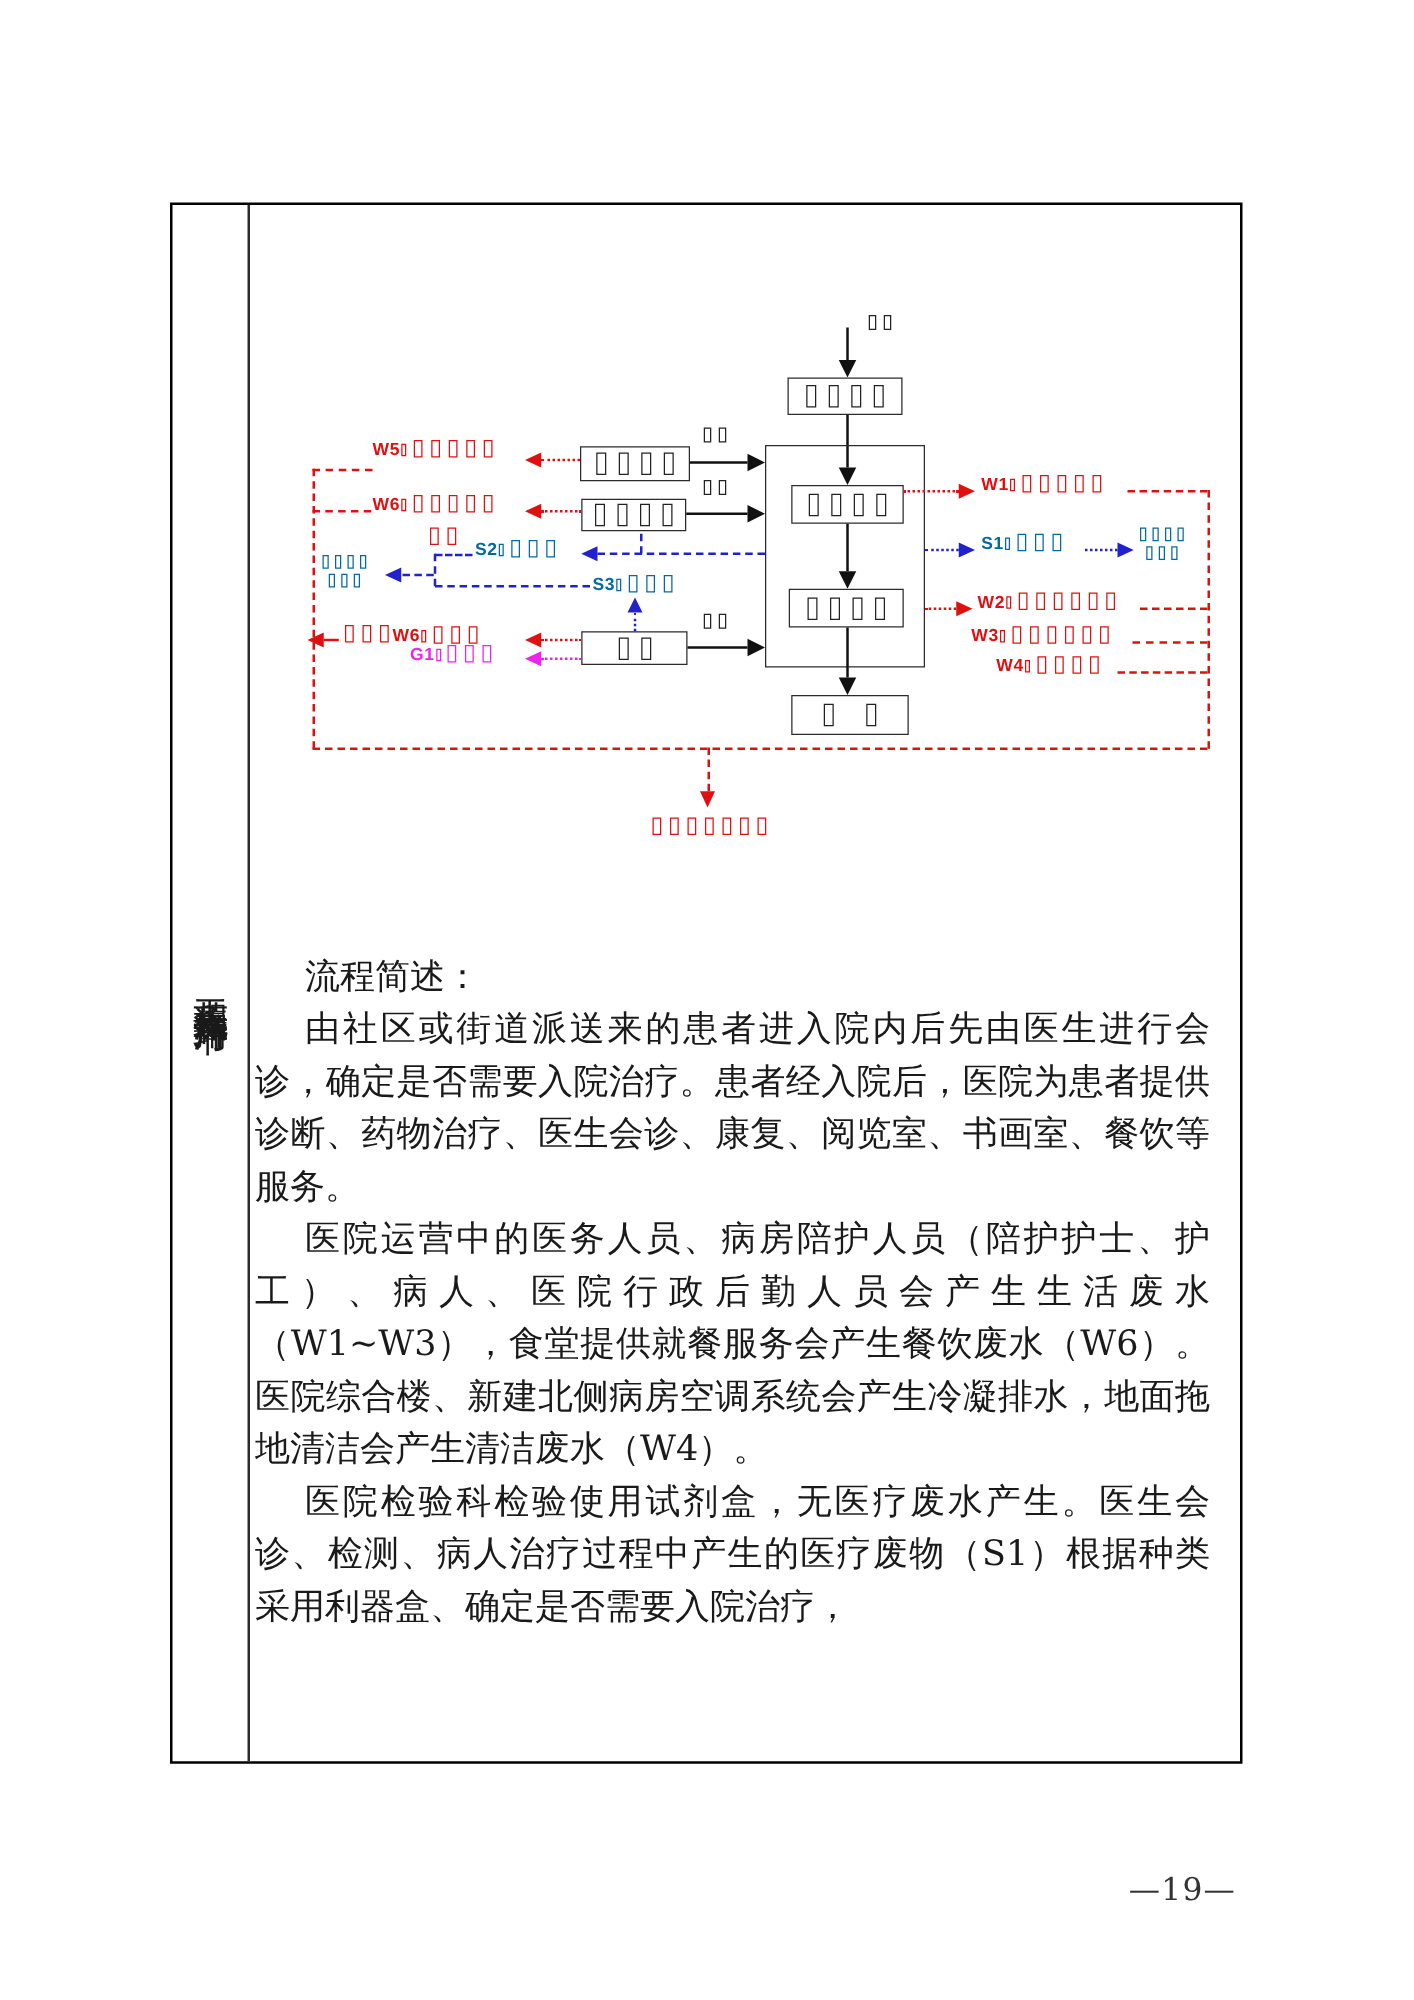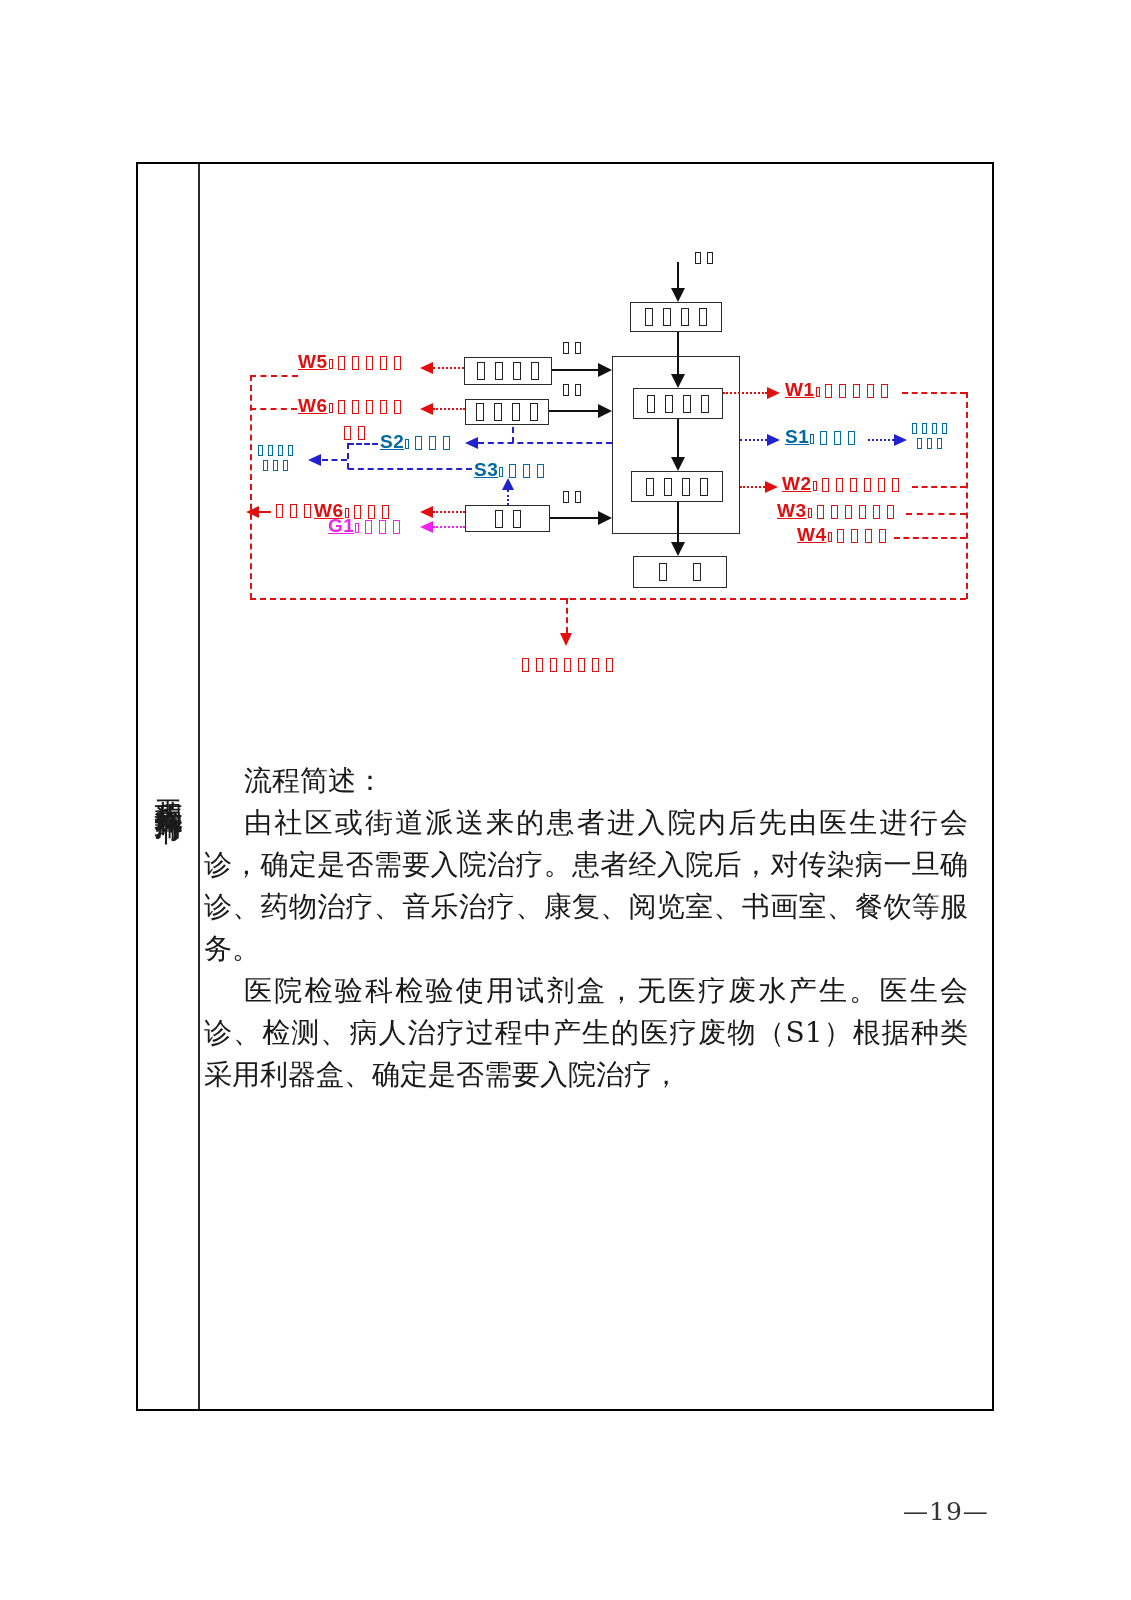--- a/index.html
+++ b/index.html
@@ -14,21 +14,21 @@
   .intro{position:absolute;left:22px;top:16px;font-size:28px;}
   
   #chart{position:absolute;left:0px;top:73px;width:796px;height:445px;font-family:"Liberation Sans","DejaVu Sans",sans-serif;}
   #chart .abs{position:absolute;}
   .node{border:1.6px solid #2b2b2b;box-sizing:border-box;display:flex;align-items:center;justify-content:center;background:#fff;color:#222;}
   .bigbox{border:1.6px solid #2b2b2b;box-sizing:border-box;background:transparent;}
   i.tf{display:inline-block;width:7px;height:14px;border:1.4px solid currentColor;margin:0 3.5px;vertical-align:-2px;box-sizing:border-box;}
   i.tfc{display:inline-block;width:4px;height:10px;border:1.2px solid currentColor;margin:0 2px 0 1px;vertical-align:-1px;box-sizing:border-box;}
   .node i.tf{width:8px;height:18px;margin:0 5px;border-width:1.5px;}
   .node.wide i.tf{margin:0 13px;}
-  .slabel{font-size:19px;font-weight:bold;white-space:nowrap;letter-spacing:.5px;text-decoration:underline;}
+  .slabel{font-size:14px;font-weight:bold;white-space:nowrap;letter-spacing:.5px;}
   .sink{font-size:10px;line-height:15px;text-align:center;white-space:nowrap;}
   .sink i.tf{width:5px;height:11px;margin:0 2.5px;border-width:1.1px;vertical-align:-1px;}
   .ln{position:absolute;}
   .h-solid{border-top:2px solid #111;}
   .v-solid{border-left:2px solid #111;}
   .h-dash-red{border-top:2px dashed #e01010;}
   .v-dash-red{border-left:2px dashed #e01010;}
   .h-dot-red{border-top:2px dotted #e01010;}
   .h-dash-blue{border-top:2px dashed #2222cc;}
   .v-dash-blue{border-left:2px dashed #2222cc;}
@@ -224,20 +224,21 @@
 
         <div class="ln h-dash-red abs" style="left:50px;top:361px;width:716px;"></div>
         <div class="ln v-dash-red abs" style="left:366px;top:361px;height:35px;"></div>
         <div class="ah ah-d-red" style="left:360px;top:396px;"></div>
         <span class="slabel c-red abs" style="left:318px;top:416px;letter-spacing:3px;"><i class="tf"></i><i class="tf"></i><i class="tf"></i><i class="tf"></i><i class="tf"></i><i class="tf"></i><i class="tf"></i></span>
       </div>
 
 
       <div class="body-text">
         <p>流程简述：</p>
-        <p>由社区或街道派送来的患者进入院内后先由医生进行会诊，确定是否需要入院治疗。患者经入院后，对传染病一旦确诊、药物治疗、音乐治疗、康复、阅览室、书画室、餐饮等服务。</p>
+        <p>由社区或街道派送来的患者进入院内后先由医生进行会诊，确定是否需要入院治疗。患者经入院后，医院为患者提供诊断、药物治疗、医生会诊、康复、阅览室、书画室、餐饮等服务。</p>
+        <p>医院运营中的医务人员、病房陪护人员（陪护护士、护工）、病人、医院行政后勤人员会产生生活废水（W1~W3），食堂提供就餐服务会产生餐饮废水（W6）。医院综合楼、新建北侧病房空调系统会产生冷凝排水，地面拖地清洁会产生清洁废水（W4）。</p>
         <p>医院检验科检验使用试剂盒，无医疗废水产生。医生会诊、检测、病人治疗过程中产生的医疗废物（S1）根据种类采用利器盒、确定是否需要入院治疗，</p>
       </div>
     </div>
   </div>
 
   <div class="pagenum">—19—</div>
 </div>
 
 </body></html>

